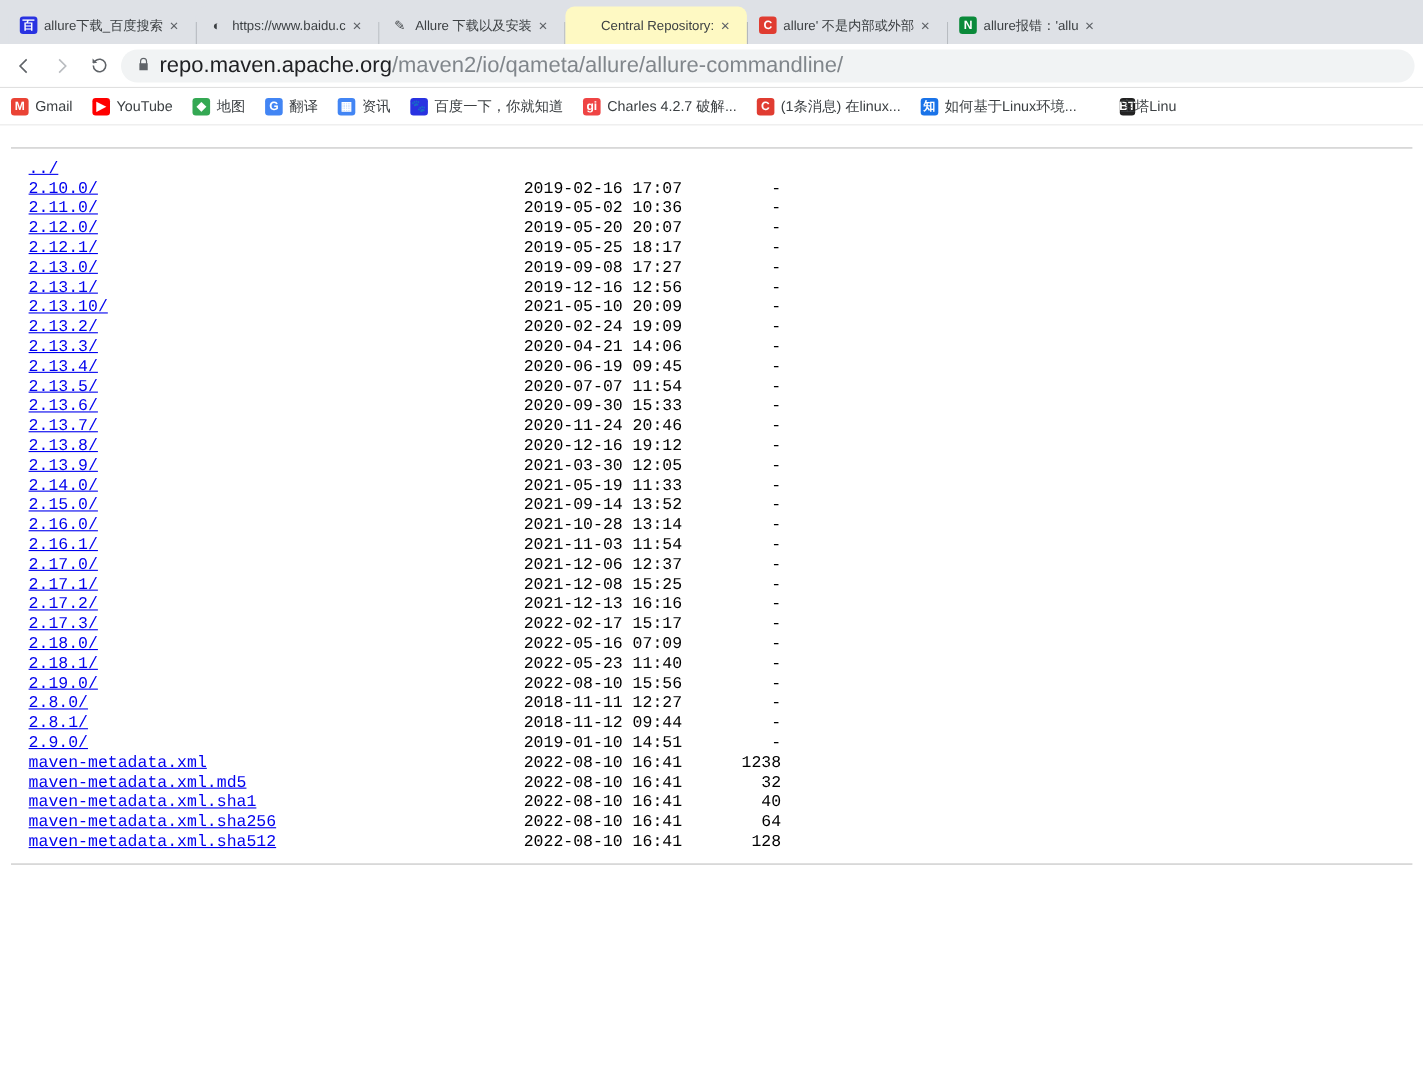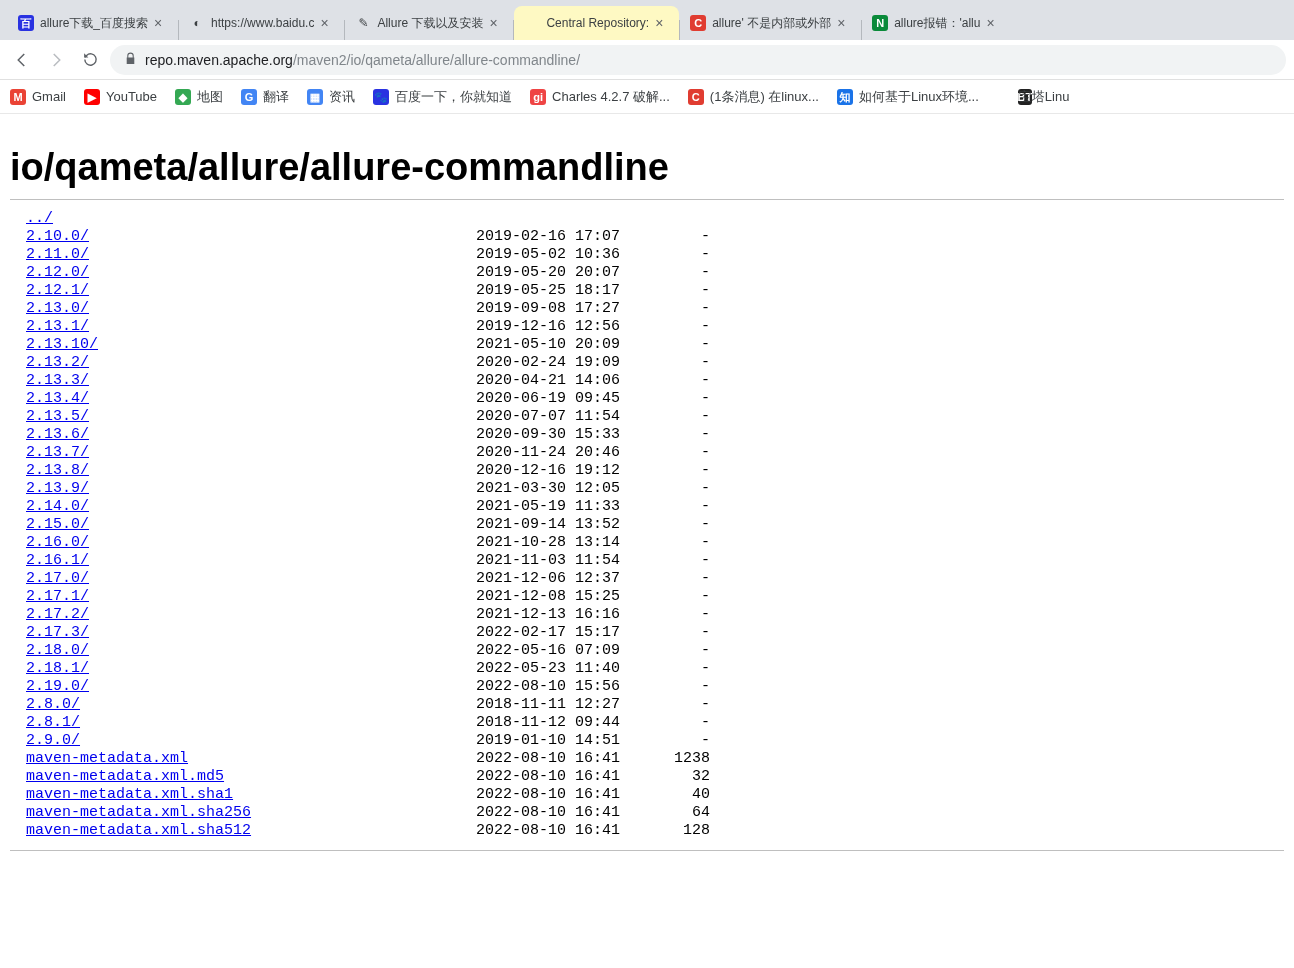--- a/index.html
+++ b/index.html
@@ -10,21 +10,21 @@
          background:#dee1e6; border-top-left-radius:8px; border-top-right-radius:8px;
          font-size:12px; color:#3c4043; max-width:240px; min-width:0; gap:6px;}
   .tab.active { background:#fef9c3; }
   .tab .favicon { width:16px; height:16px; flex:0 0 16px; display:flex; align-items:center; justify-content:center; font-size:12px;}
   .tab .title { white-space:nowrap; overflow:hidden; text-overflow:ellipsis; flex:1 1 auto;text-align:right; }
   .tab-close { flex:0 0 14px; font-size:14px; line-height:1; color:#5f6368;}
   .tab-sep{width:1px;height:20px;background:#b4b8bd;margin-top:12px;}
   .toolbar { display:flex; align-items:center; height:40px; background:#fff; border-bottom:1px solid #e0e0e0; padding:0 8px; gap:6px;}
   .nav-btn{ width:28px;height:28px;display:flex;align-items:center;justify-content:center;color:#5f6368;border-radius:50%;}
   .nav-btn.disabled{color:#b9bcc0;}
-  .omnibox{flex:1;height:30px;display:flex;align-items:center;background:#f1f3f4;border-radius:15px;padding:0 14px;font-size:14px;color:#202124;gap:8px;}
+  .omnibox{flex:1;height:30px;display:flex;align-items:center;background:#f1f3f4;border-radius:15px;padding:0 14px;font-size:20px;color:#202124;gap:8px;}
   .lock{font-size:12px;color:#5f6368;}
   .url-secondary{color:#80868b;}
   .bookbar{display:flex;align-items:center;height:34px;background:#fff;border-bottom:1px solid #e8e8e8;padding:0 10px;gap:18px;font-size:13px;color:#3c4043;overflow:hidden;}
   .bm{display:flex;align-items:center;gap:6px;white-space:nowrap;}
   .bm .favicon{width:16px;height:16px;display:flex;align-items:center;justify-content:center;font-size:12px;}
   
   .page{padding:10px 10px 40px 10px;}
   h1.page-heading{font-family:Arial,sans-serif;font-size:38px;font-weight:700;margin:22px 0 10px 0;}
   hr.rule{border:none;border-top:1px solid #bfbfbf;margin:10px 0;}
   pre.listing{font-family:"Courier New",monospace;font-size:15px;line-height:1.2;margin:8px 16px;white-space:pre;}
@@ -163,21 +163,20 @@
     </div>
     <div class="bm">
       <span class="favicon">
         <span class="sq" style="background: rgb(34, 34, 34); margin-left: 40px;">BT</span>
       </span>
       <span>宝塔Linu</span>
     </div>
   </div>
 
 <div class="page">
-  <h1 class="page-heading">io/qameta/allure/allure-commandline</h1>
   <hr class="rule">
   <pre class="listing" id="listing"><a href="#">../</a>
 <a href="#">2.10.0/</a>                                           2019-02-16 17:07         -
 <a href="#">2.11.0/</a>                                           2019-05-02 10:36         -
 <a href="#">2.12.0/</a>                                           2019-05-20 20:07         -
 <a href="#">2.12.1/</a>                                           2019-05-25 18:17         -
 <a href="#">2.13.0/</a>                                           2019-09-08 17:27         -
 <a href="#">2.13.1/</a>                                           2019-12-16 12:56         -
 <a href="#">2.13.10/</a>                                          2021-05-10 20:09         -
 <a href="#">2.13.2/</a>                                           2020-02-24 19:09         -

